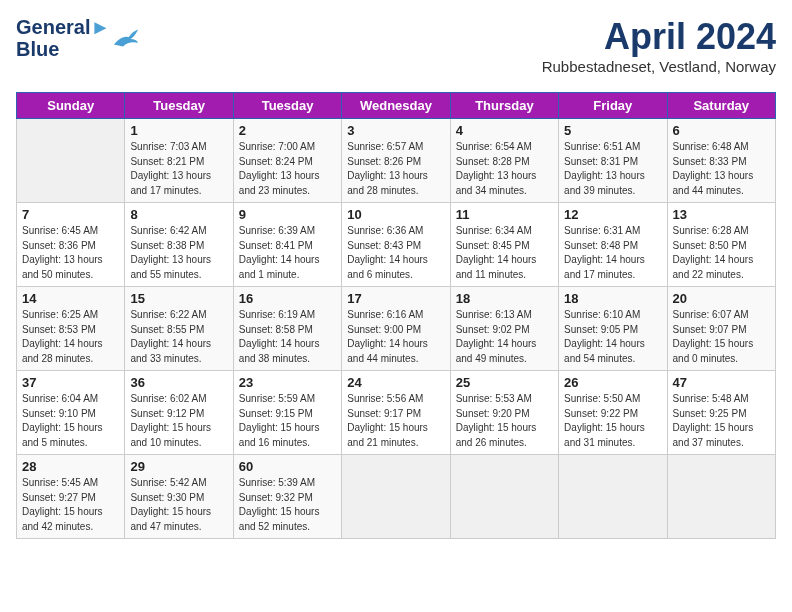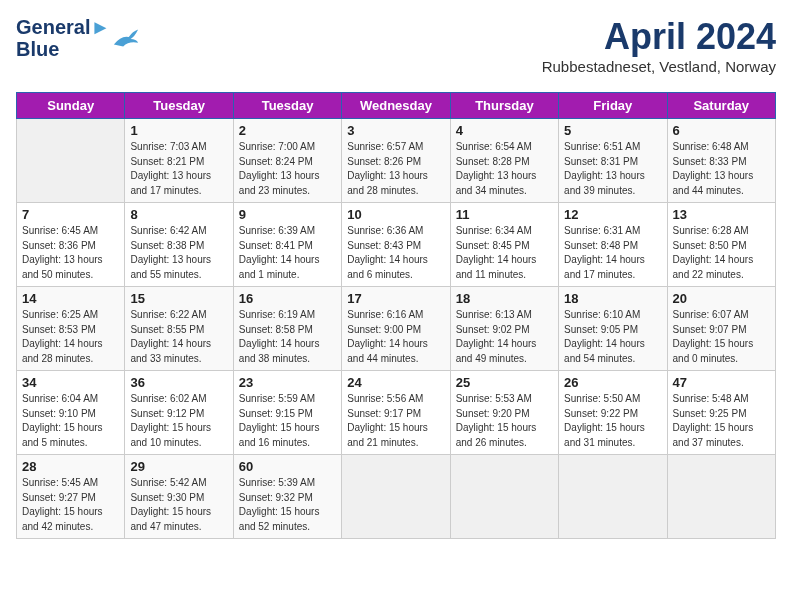--- a/index.html
+++ b/index.html
@@ -203,21 +203,21 @@
           <span class="day-num">18</span>
           <div class="day-info">Sunrise: 6:10 AM<br>Sunset: 9:05 PM<br>Daylight: 14 hours and 54 minutes.</div>
         </td>
         <td>
           <span class="day-num">20</span>
           <div class="day-info">Sunrise: 6:07 AM<br>Sunset: 9:07 PM<br>Daylight: 15 hours and 0 minutes.</div>
         </td>
       </tr>
       <tr>
         <td>
-          <span class="day-num">34</span>
+          <span class="day-num">37</span>
           <div class="day-info">Sunrise: 6:04 AM<br>Sunset: 9:10 PM<br>Daylight: 15 hours and 5 minutes.</div>
         </td>
         <td>
           <span class="day-num">36</span>
           <div class="day-info">Sunrise: 6:02 AM<br>Sunset: 9:12 PM<br>Daylight: 15 hours and 10 minutes.</div>
         </td>
         <td>
           <span class="day-num">23</span>
           <div class="day-info">Sunrise: 5:59 AM<br>Sunset: 9:15 PM<br>Daylight: 15 hours and 16 minutes.</div>
         </td>

